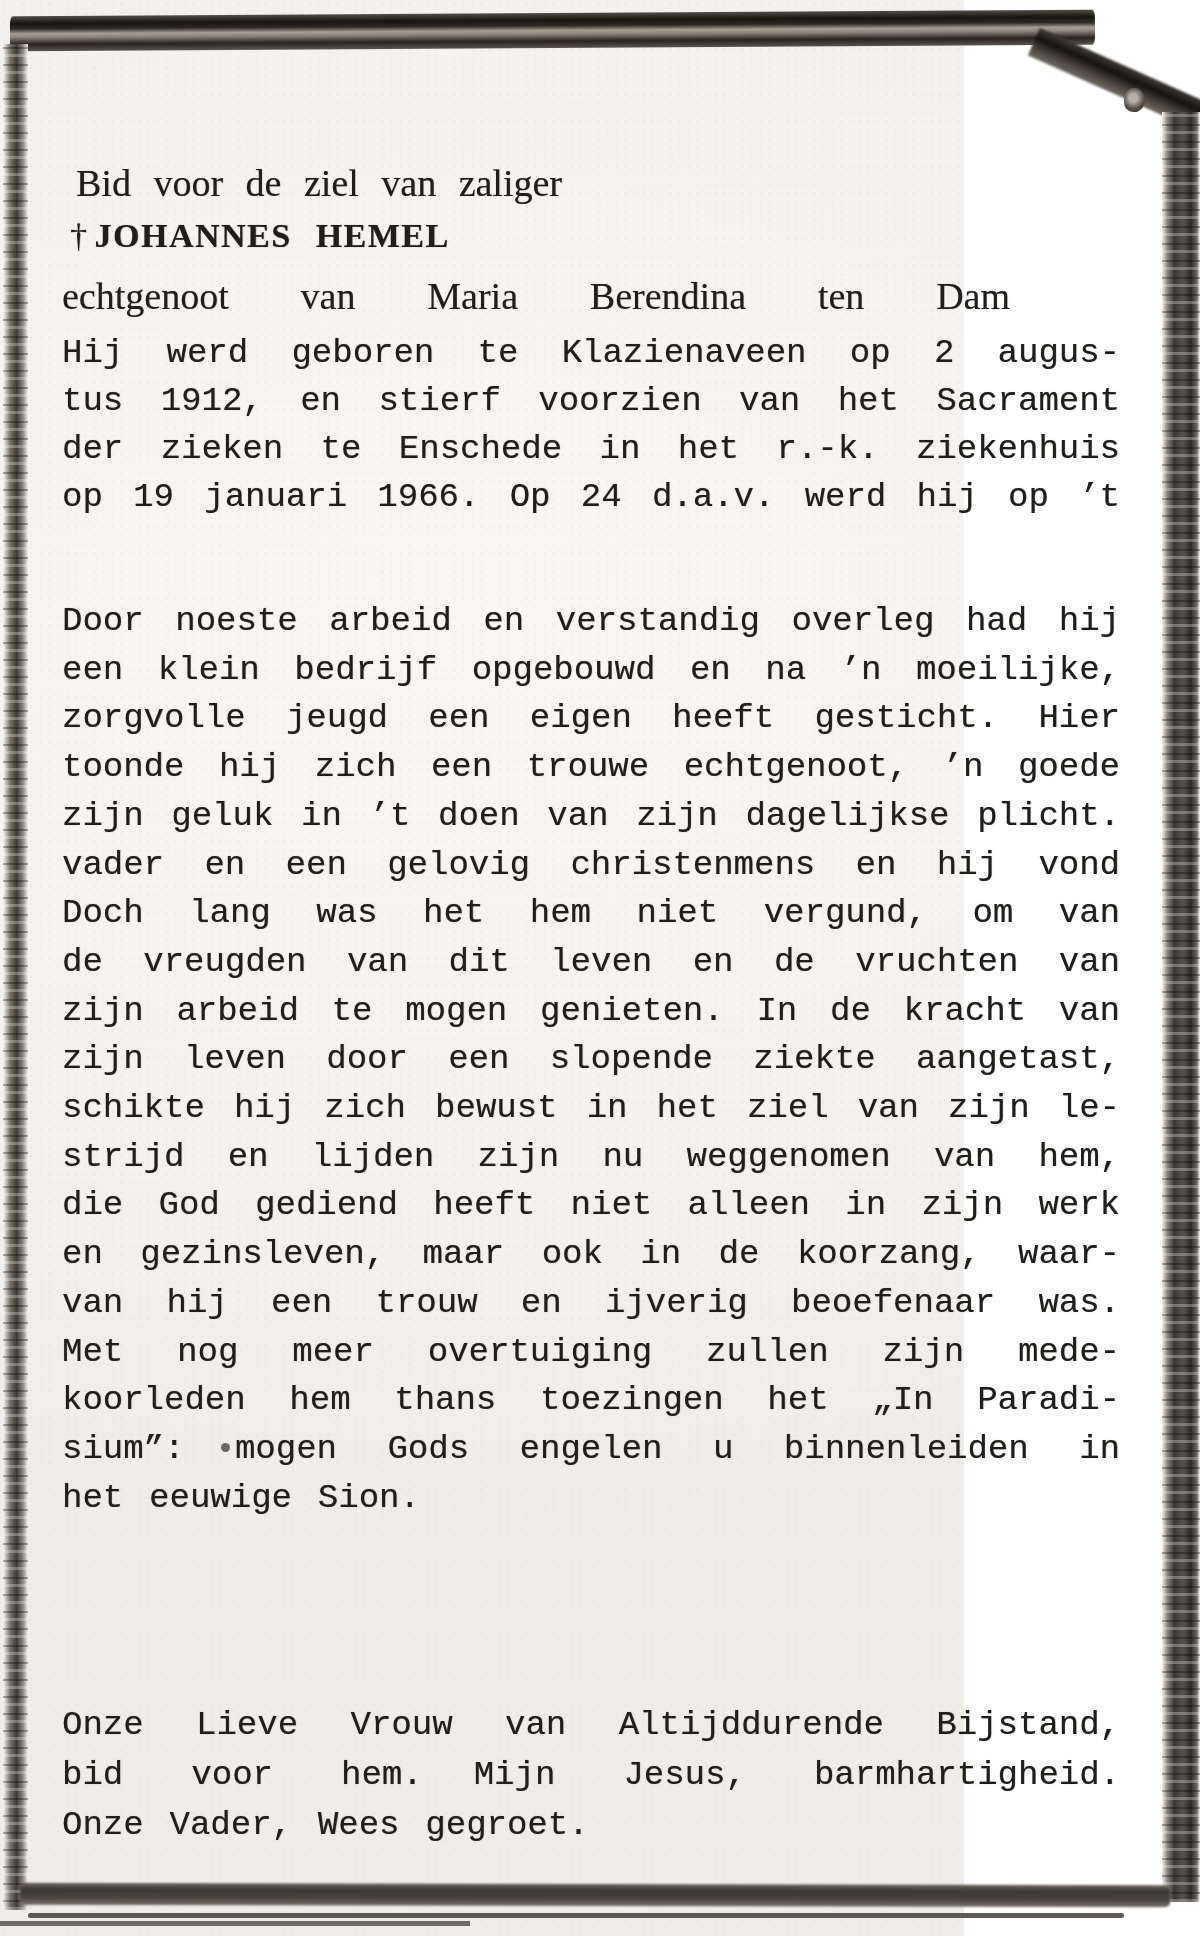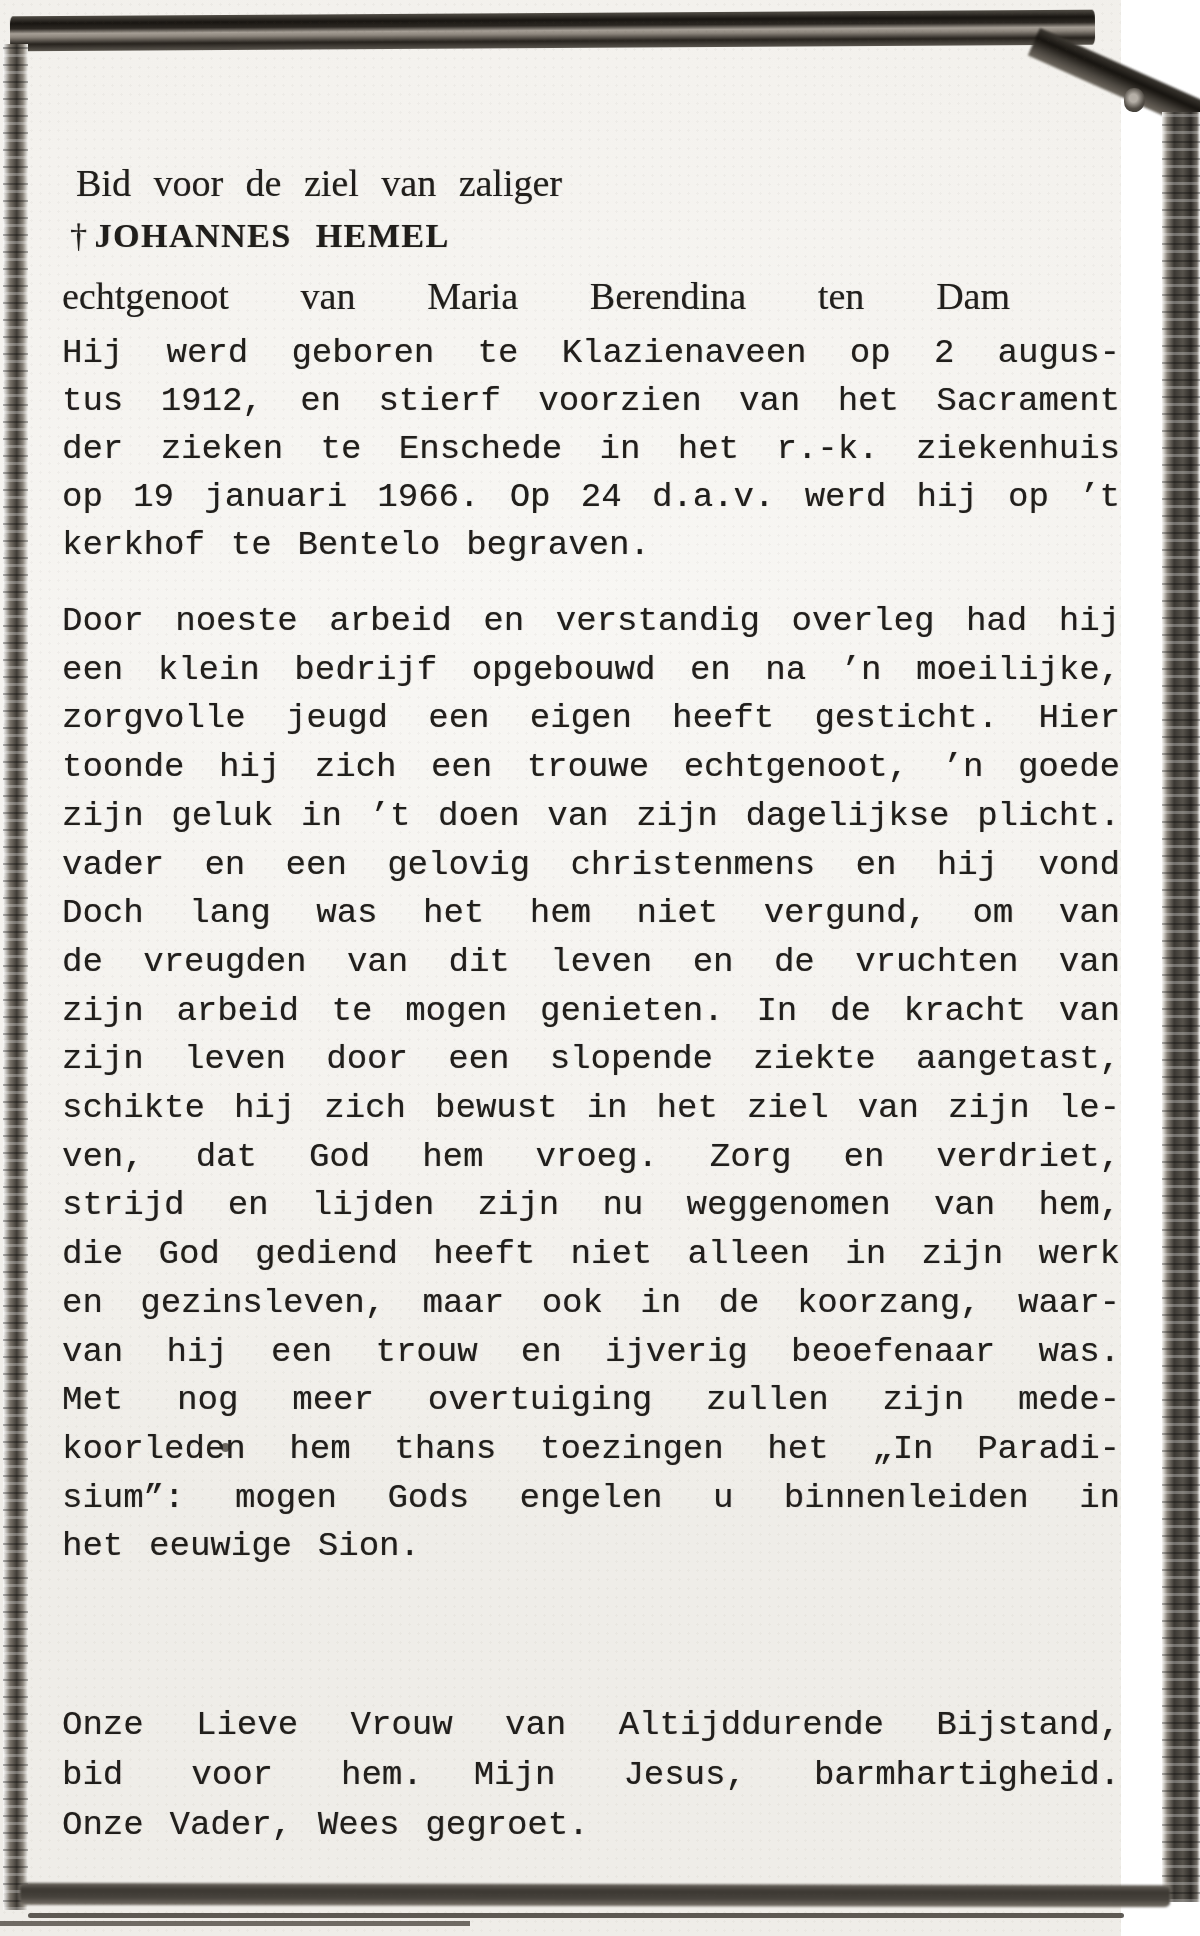--- a/index.html
+++ b/index.html
@@ -3,21 +3,21 @@
 <meta charset="utf-8">
 <style>
   html,body{margin:0;padding:0;}
   body{
     width:1200px;height:1936px;
     background:#ffffff;
     font-family:"Liberation Serif", serif;
     overflow:hidden;
   }
   #scan{
-    position:relative;width:1121px;height:1936px;
+    position:relative;width:964px;height:1936px;
     background:#fdfdfc;
   }
   
   .paper{
     position:absolute;inset:0;
     background:radial-gradient(1400px 900px at 48% 32%, #f8f7f4 0%, #f4f2ee 62%, #efede8 100%);
   }
   .grain{
     position:absolute;inset:0;
     background-image:radial-gradient(rgba(95,85,72,0.055) 1px, transparent 1.4px);
@@ -136,35 +136,33 @@
     <span class="cross">†</span><span>JOHANNES HEMEL</span>
   </div>
 
   <div class="txt spouse">echtgenoot van Maria Berendina ten Dam</div>
 
   <div class="txt para para-1">
       <div class="line just">Hij werd geboren te Klazienaveen op 2 augus-</div>
       <div class="line just">tus 1912, en stierf voorzien van het Sacrament</div>
       <div class="line just">der zieken te Enschede in het r.-k. ziekenhuis</div>
       <div class="line just">op 19 januari 1966. Op 24 d.a.v. werd hij op ’t</div>
-      <div class="line last">kerkhof te Bentelo begraven.</div>
     </div>
   <div class="txt para para-2">
       <div class="line just">Door noeste arbeid en verstandig overleg had hij</div>
       <div class="line just">een klein bedrijf opgebouwd en na ’n moeilijke,</div>
       <div class="line just">zorgvolle jeugd een eigen heeft gesticht. Hier</div>
       <div class="line just">toonde hij zich een trouwe echtgenoot, ’n goede</div>
       <div class="line just">zijn geluk in ’t doen van zijn dagelijkse plicht.</div>
       <div class="line just">vader en een gelovig christenmens en hij vond</div>
       <div class="line just">Doch lang was het hem niet vergund, om van</div>
       <div class="line just">de vreugden van dit leven en de vruchten van</div>
       <div class="line just">zijn arbeid te mogen genieten. In de kracht van</div>
       <div class="line just">zijn leven door een slopende ziekte aangetast,</div>
       <div class="line just">schikte hij zich bewust in het ziel van zijn le-</div>
-      <div class="line just">ven, dat God hem vroeg. Zorg en verdriet,</div>
       <div class="line just">strijd en lijden zijn nu weggenomen van hem,</div>
       <div class="line just">die God gediend heeft niet alleen in zijn werk</div>
       <div class="line just">en gezinsleven, maar ook in de koorzang, waar-</div>
       <div class="line just">van hij een trouw en ijverig beoefenaar was.</div>
       <div class="line just">Met nog meer overtuiging zullen zijn mede-</div>
       <div class="line just">koorleden hem thans toezingen het „In Paradi-</div>
       <div class="line just">sium”: mogen Gods engelen u binnenleiden in</div>
       <div class="line last">het eeuwige Sion.</div>
     </div>
   <div class="txt para para-4">

